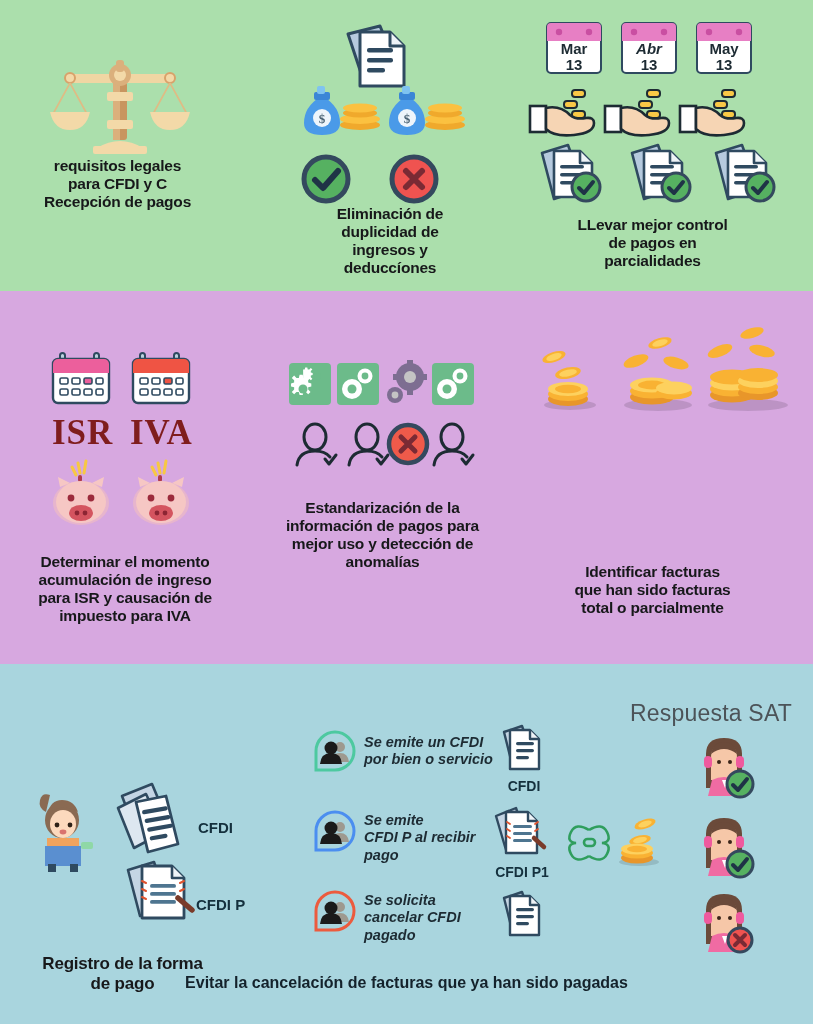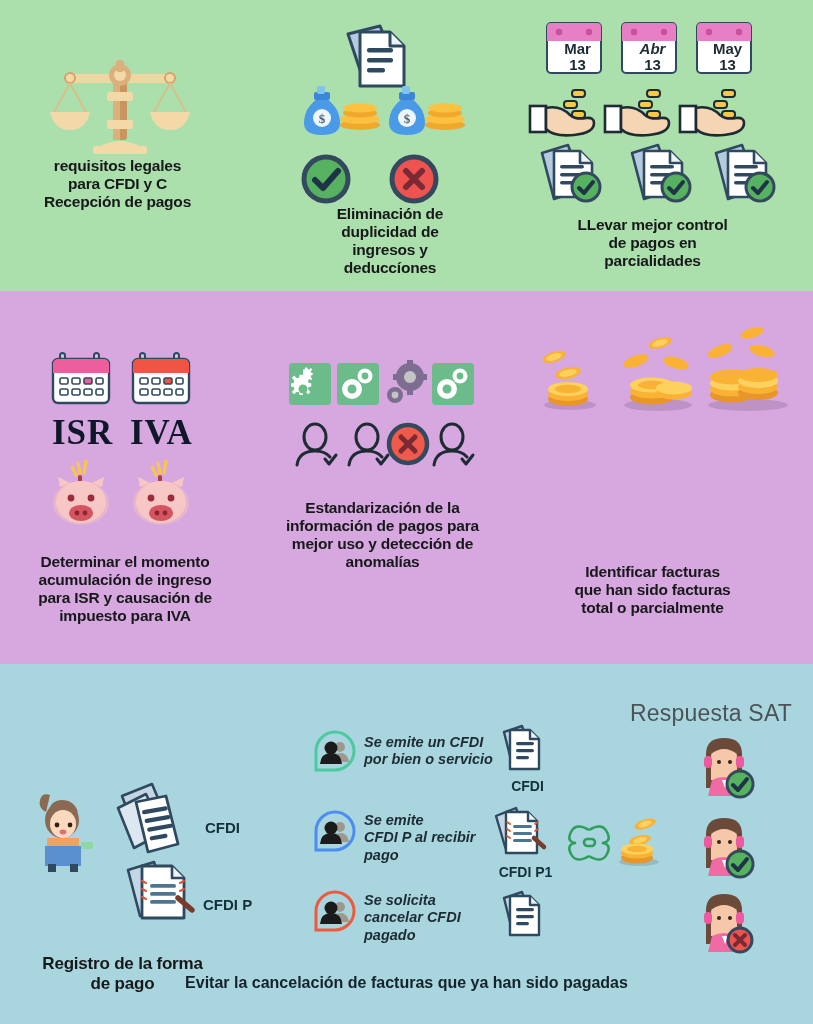--- a/index.html
+++ b/index.html
@@ -13,34 +13,34 @@
   .panel-green  { height: 291px; background: #abdfac; }
   .panel-purple { height: 373px; background: #d7a8e0; }
   .panel-blue   { height: 360px; background: #a9d5de; }
 
   .cap {
     position: absolute; text-align: center;
     color: #17181a; font-size: 15.5px; line-height: 1.16;
     font-weight: 600; letter-spacing: -0.2px;
   }
   .cap b { font-weight: 800; }
-  .small-lbl { position:absolute; font-size: 13px; color:#14303d; font-weight:600;padding-left:7px; }
+  .small-lbl { position:absolute; font-size: 13px; color:#14303d; font-weight:600; }
   .ital { font-style: italic; font-size: 14.5px; color:#1d2b33; line-height:1.2; font-weight:600;}
 
   
   .ic { position: absolute; }
   svg { display:block; overflow: visible; }
 
   .sat-title{
     position:absolute; font-size:23px; color:#4c5358; font-weight:500;
     letter-spacing:.2px;
   }
   .isr-iva{
     position:absolute; font-family:"Liberation Serif", serif; font-weight:700;
-    font-size:35px; color:#0f172a; letter-spacing:1px;
+    font-size:35px; color:#7f1d1d; letter-spacing:1px;
   }
   .bottom-cap{
     position:absolute; font-size:16px; color:#14222b; font-weight:600; text-align:center;
     width:100%; left:0;
   }
 </style>
 </head>
 <body>
 
 <div class="panel panel-green">

